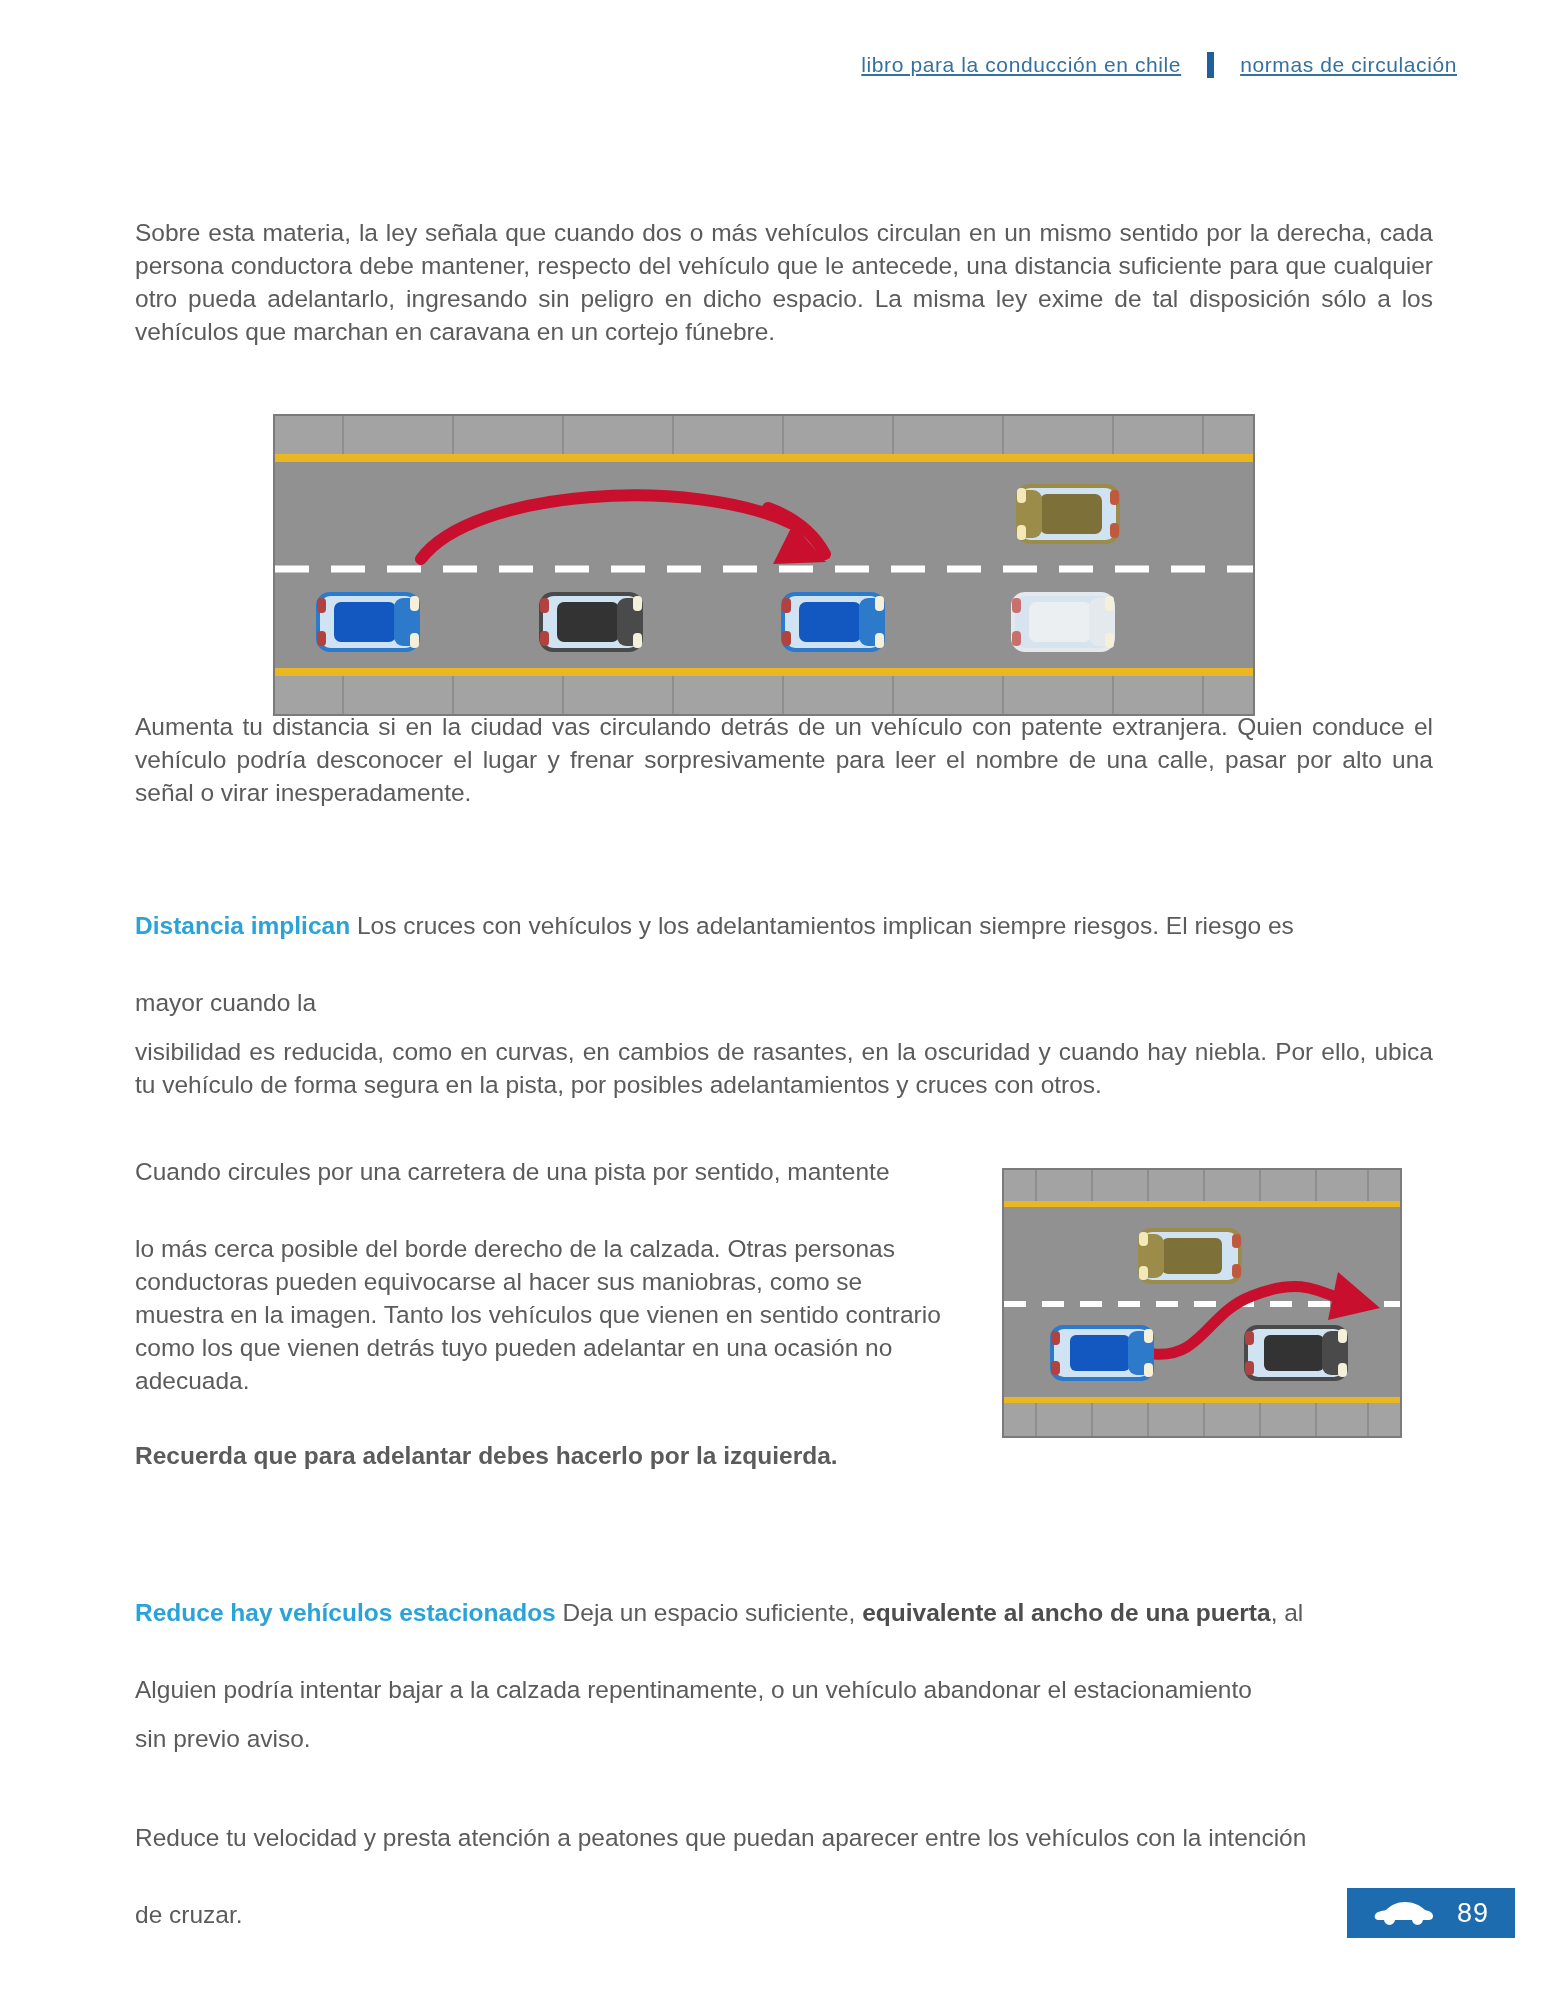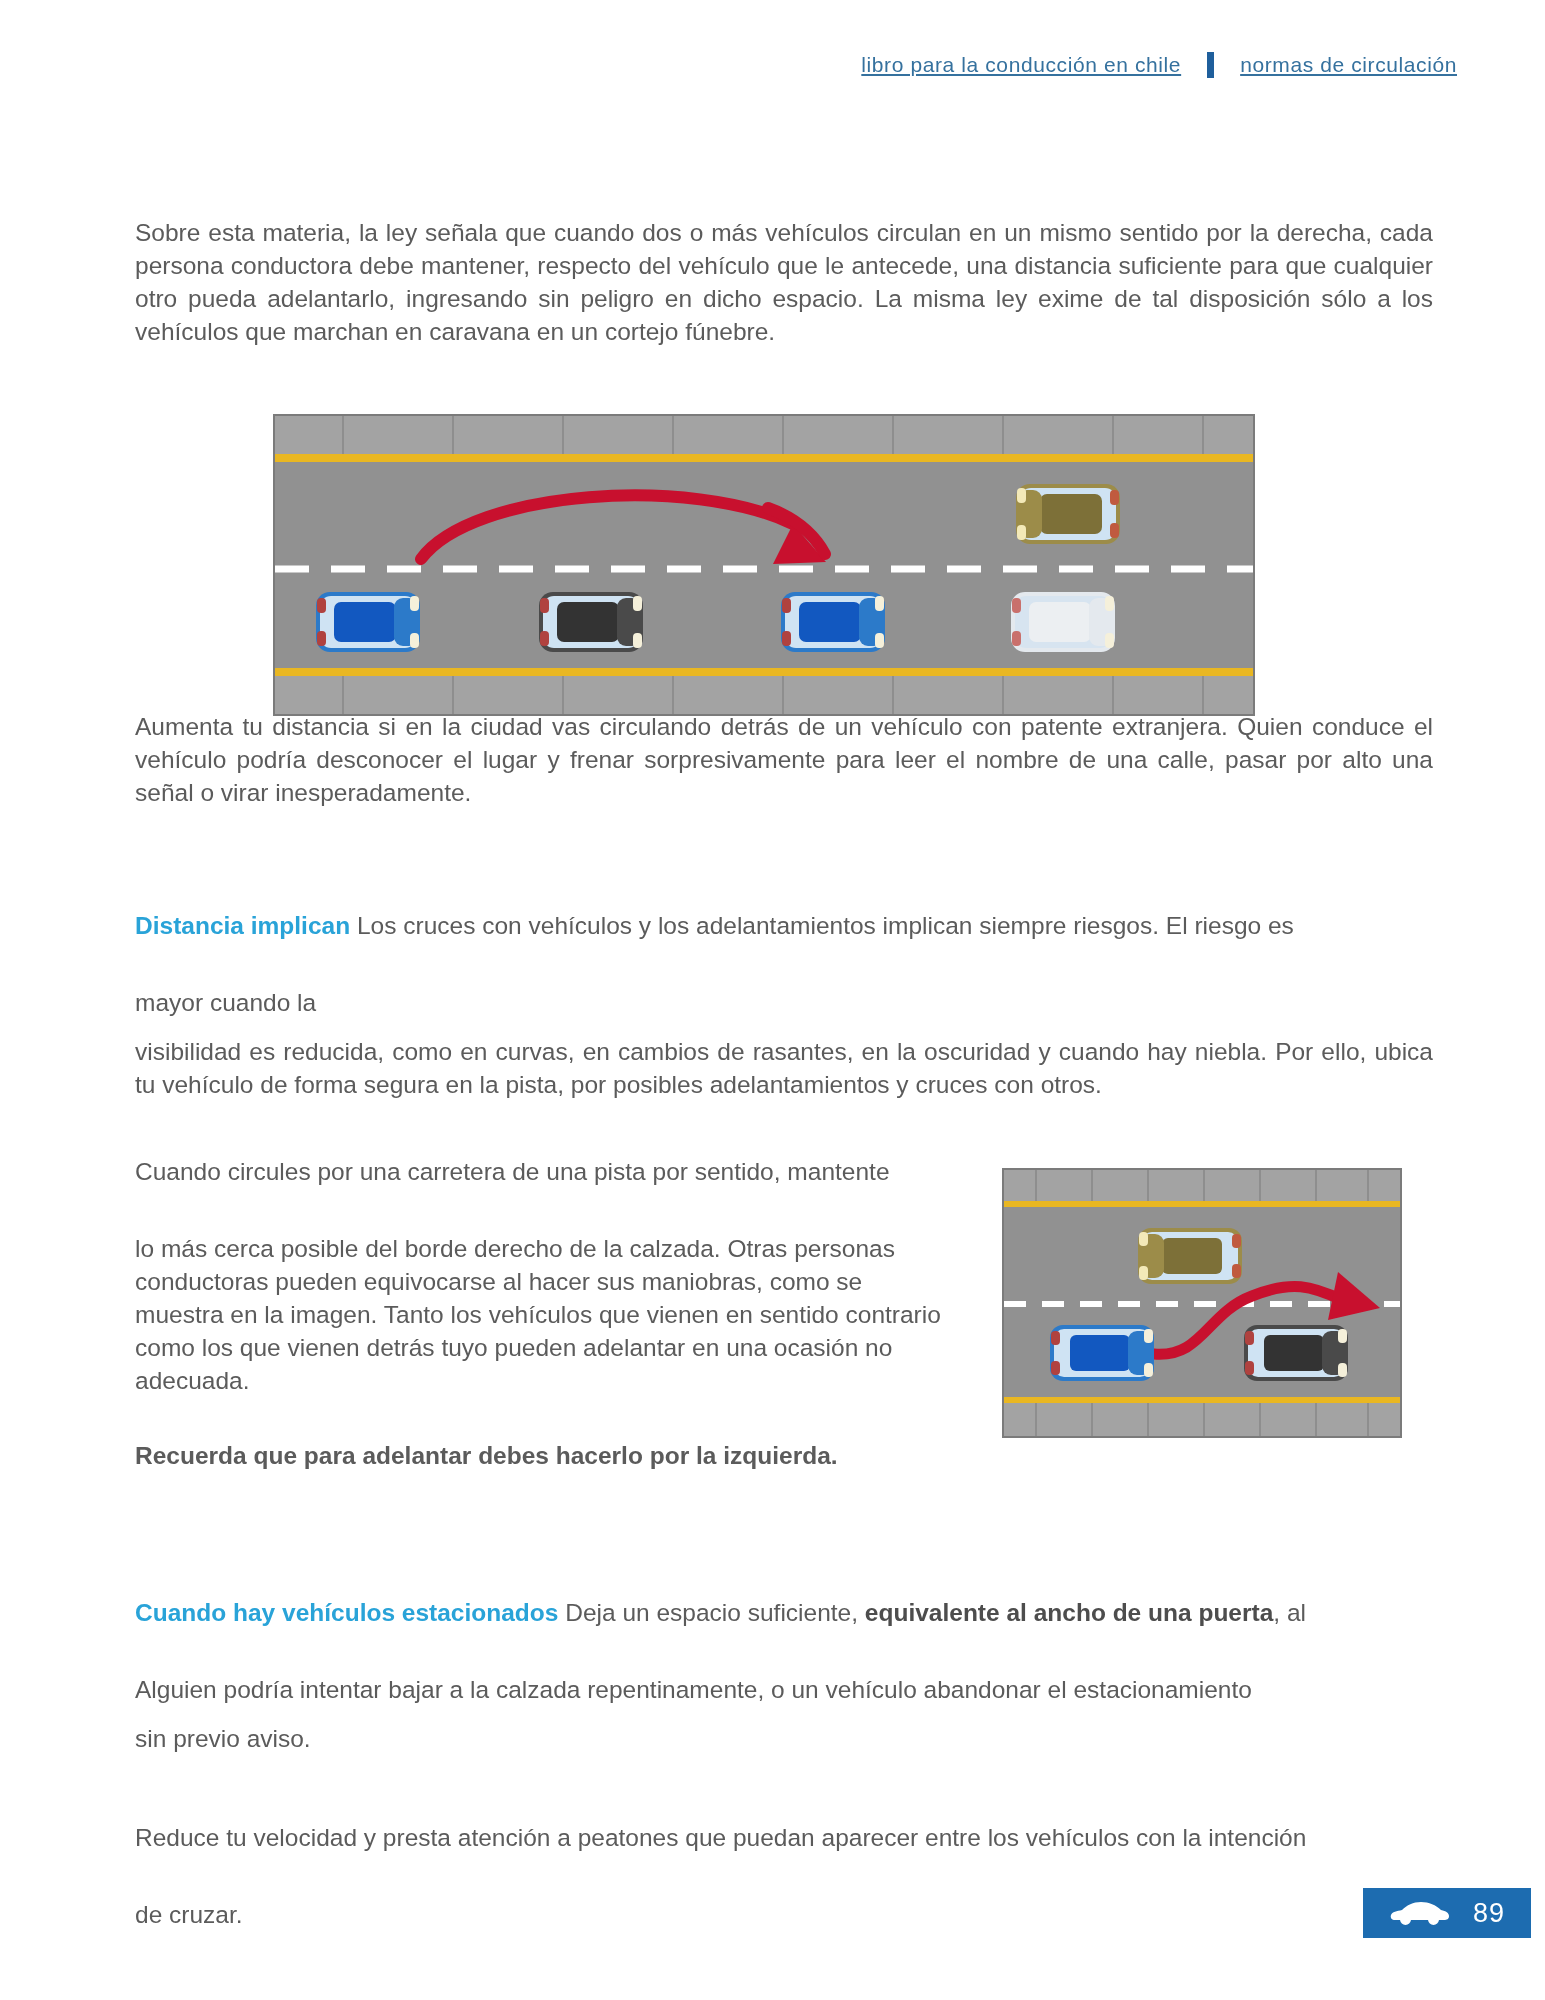--- a/index.html
+++ b/index.html
@@ -91,21 +91,21 @@
   .twocol {
     position: relative;
   }
   .twocol .leftcol {
     width: 840px;
   }
 
   
   .page-badge {
     position: absolute;
-    right: 14px;
+    right: 30px;
     bottom: 62px;
     width: 168px;
     height: 50px;
     background: #1d6cb0;
     display: flex;
     align-items: center;
     justify-content: center;
     gap: 22px;
     margin-left: 16px;
   }
@@ -151,21 +151,21 @@
       <div style="height:12px"></div>
       <p class="body-text noj">lo más cerca posible del borde derecho de la calzada. Otras personas conductoras pueden equivocarse al hacer sus maniobras, como se muestra en la imagen. Tanto los vehículos que vienen en sentido contrario como los que vienen detrás tuyo pueden adelantar en una ocasión no adecuada.</p>
       <div style="height:10px"></div>
       <p class="body-text noj bold-dark">Recuerda que para adelantar debes hacerlo por la izquierda.</p>
     </div>
   </div>
 
   <div style="height:92px"></div>
 
   <p class="body-text">
-    <span class="lead-in">Cuando hay vehículos estacionados</span><span> Deja un espacio suficiente, </span><span class="bold-dark">equivalente al ancho de una puerta</span><span>, al</span>
+    <span class="lead-in">Reduce hay vehículos estacionados</span><span> Deja un espacio suficiente, </span><span class="bold-dark">equivalente al ancho de una puerta</span><span>, al</span>
   </p>
   <div style="height:12px"></div>
   <p class="body-text noj">Alguien podría intentar bajar a la calzada repentinamente, o un vehículo abandonar el estacionamiento</p>
   <p class="body-text noj">sin previo aviso.</p>
 
   <div style="height:34px"></div>
 
   <p class="body-text noj">Reduce tu velocidad y presta atención a peatones que puedan aparecer entre los vehículos con la intención</p>
   <div style="height:12px"></div>
   <p class="body-text noj">de cruzar.</p>

